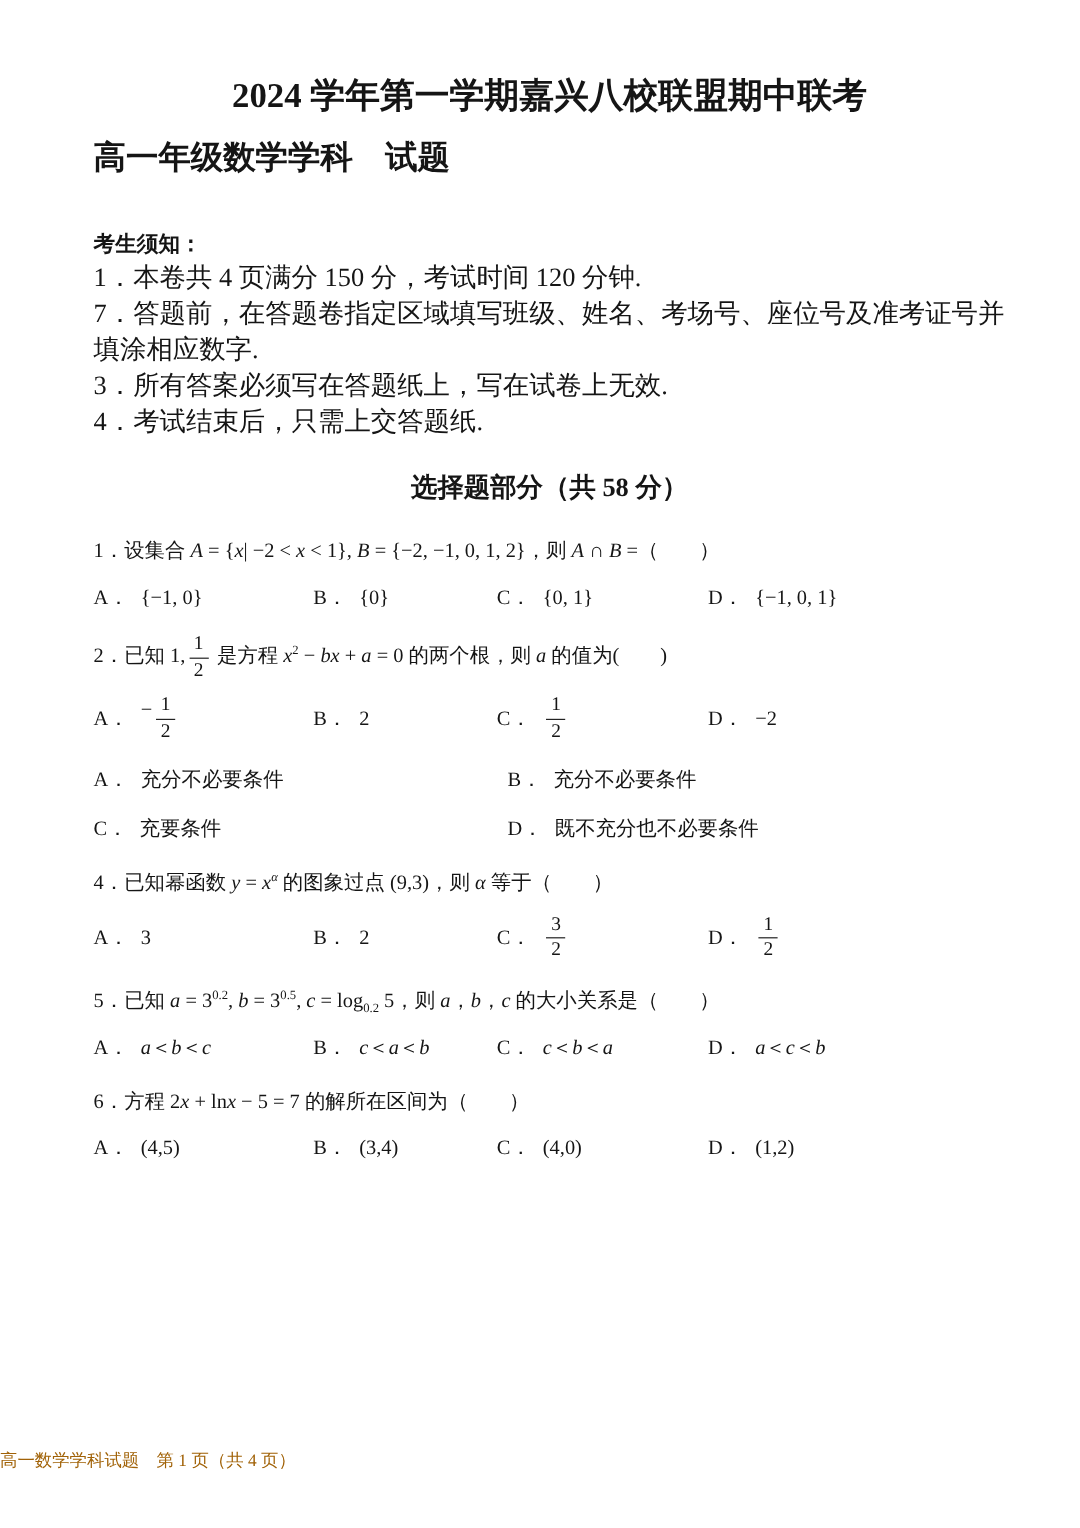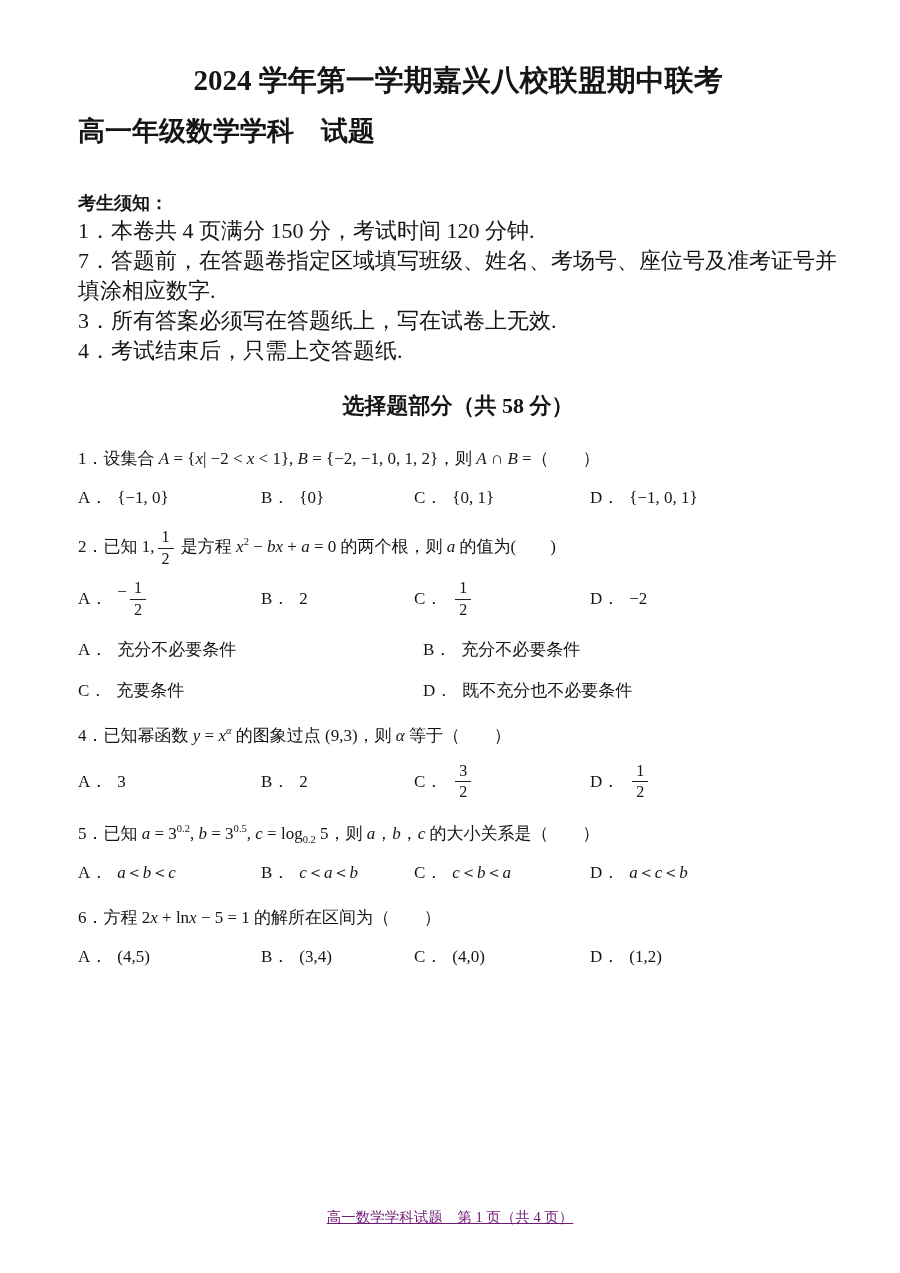--- a/index.html
+++ b/index.html
@@ -24,21 +24,21 @@
   .option{display:flex;align-items:center;}
   .opt-label{margin-right:10px;}
   .opt-content{white-space:pre-wrap;display:inline-flex;align-items:flex-start;}
   .tk-i,.tk-supi{font-style:italic;}
   sup{font-size:0.62em;line-height:1;}
   sub{font-size:0.62em;line-height:1;}
   .frac{display:inline-flex;flex-direction:column;align-items:center;vertical-align:middle;
         line-height:1.15;margin:0 3px;font-size:0.95em;}
   .frac .num{padding:0 4px 1px 4px;}
   .frac .den{border-top:1.3px solid #222;padding:1px 4px 0 4px;}
-  .footer{position:absolute;left:0;right:0;bottom:46px;text-align:center;font-size:14.5px;color:#701a75;text-decoration:underline;}
+  .footer{position:absolute;left:0;right:0;bottom:46px;text-align:left;font-size:14.5px;color:#a16207;}
 </style>
 </head>
 <body>
 
 <div class="page">
   <h1 class="title1">2024 学年第一学期嘉兴八校联盟期中联考</h1>
   <h2 class="title2">高一年级数学学科　试题</h2>
 
   <div class="notice">
     <div class="notice-heading">考生须知：</div>
@@ -151,21 +151,21 @@
             <span class="opt-label">C．</span>
             <span class="opt-content"><span class="tk-i">c</span><span class="tk-txt">＜</span><span class="tk-i">b</span><span class="tk-txt">＜</span><span class="tk-i">a</span></span>
           </div>
           <div class="option">
             <span class="opt-label">D．</span>
             <span class="opt-content"><span class="tk-i">a</span><span class="tk-txt">＜</span><span class="tk-i">c</span><span class="tk-txt">＜</span><span class="tk-i">b</span></span>
           </div>
         </div>
       </div>
       <div class="question">
-        <div class="stem"><span class="tk-txt">6．方程 2</span><span class="tk-i">x</span><span class="tk-txt"> + ln</span><span class="tk-i">x</span><span class="tk-txt"> − 5 = 1 的解所在区间为（　　）</span></div>
+        <div class="stem"><span class="tk-txt">6．方程 2</span><span class="tk-i">x</span><span class="tk-txt"> + ln</span><span class="tk-i">x</span><span class="tk-txt"> − 5 = 7 的解所在区间为（　　）</span></div>
         <div class="options cols-4">
           <div class="option">
             <span class="opt-label">A．</span>
             <span class="opt-content"><span class="tk-txt">(4,5)</span></span>
           </div>
           <div class="option">
             <span class="opt-label">B．</span>
             <span class="opt-content"><span class="tk-txt">(3,4)</span></span>
           </div>
           <div class="option">

